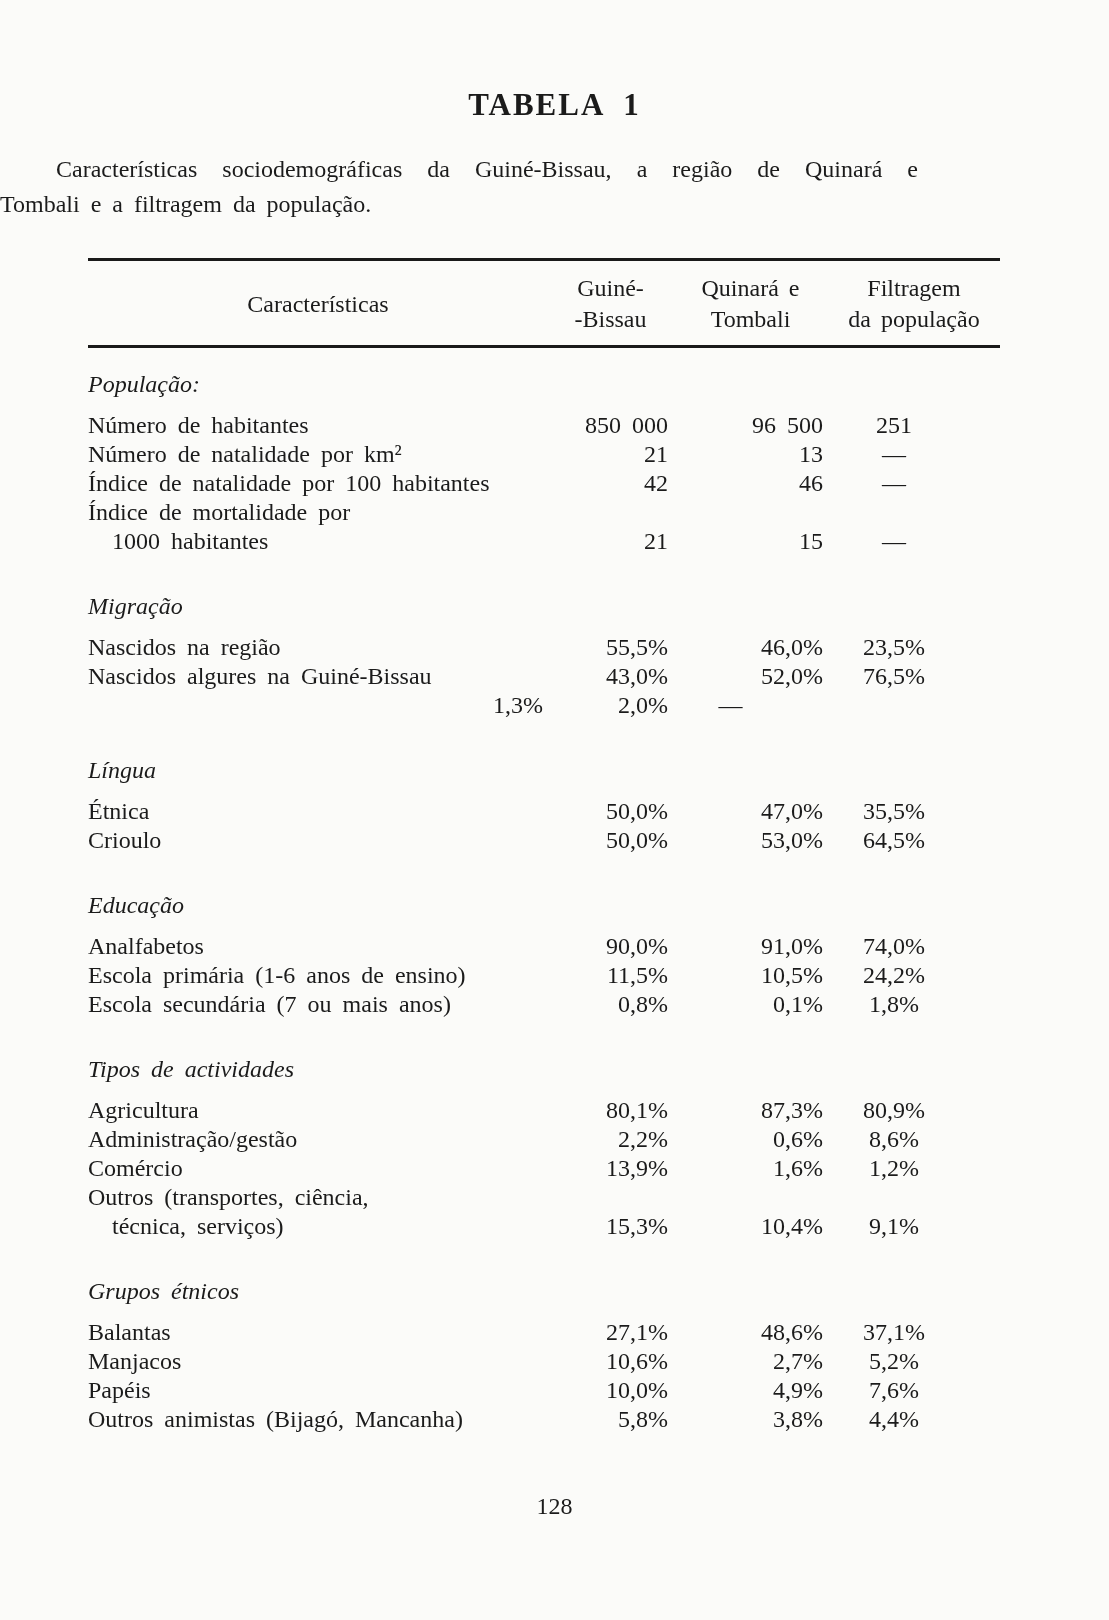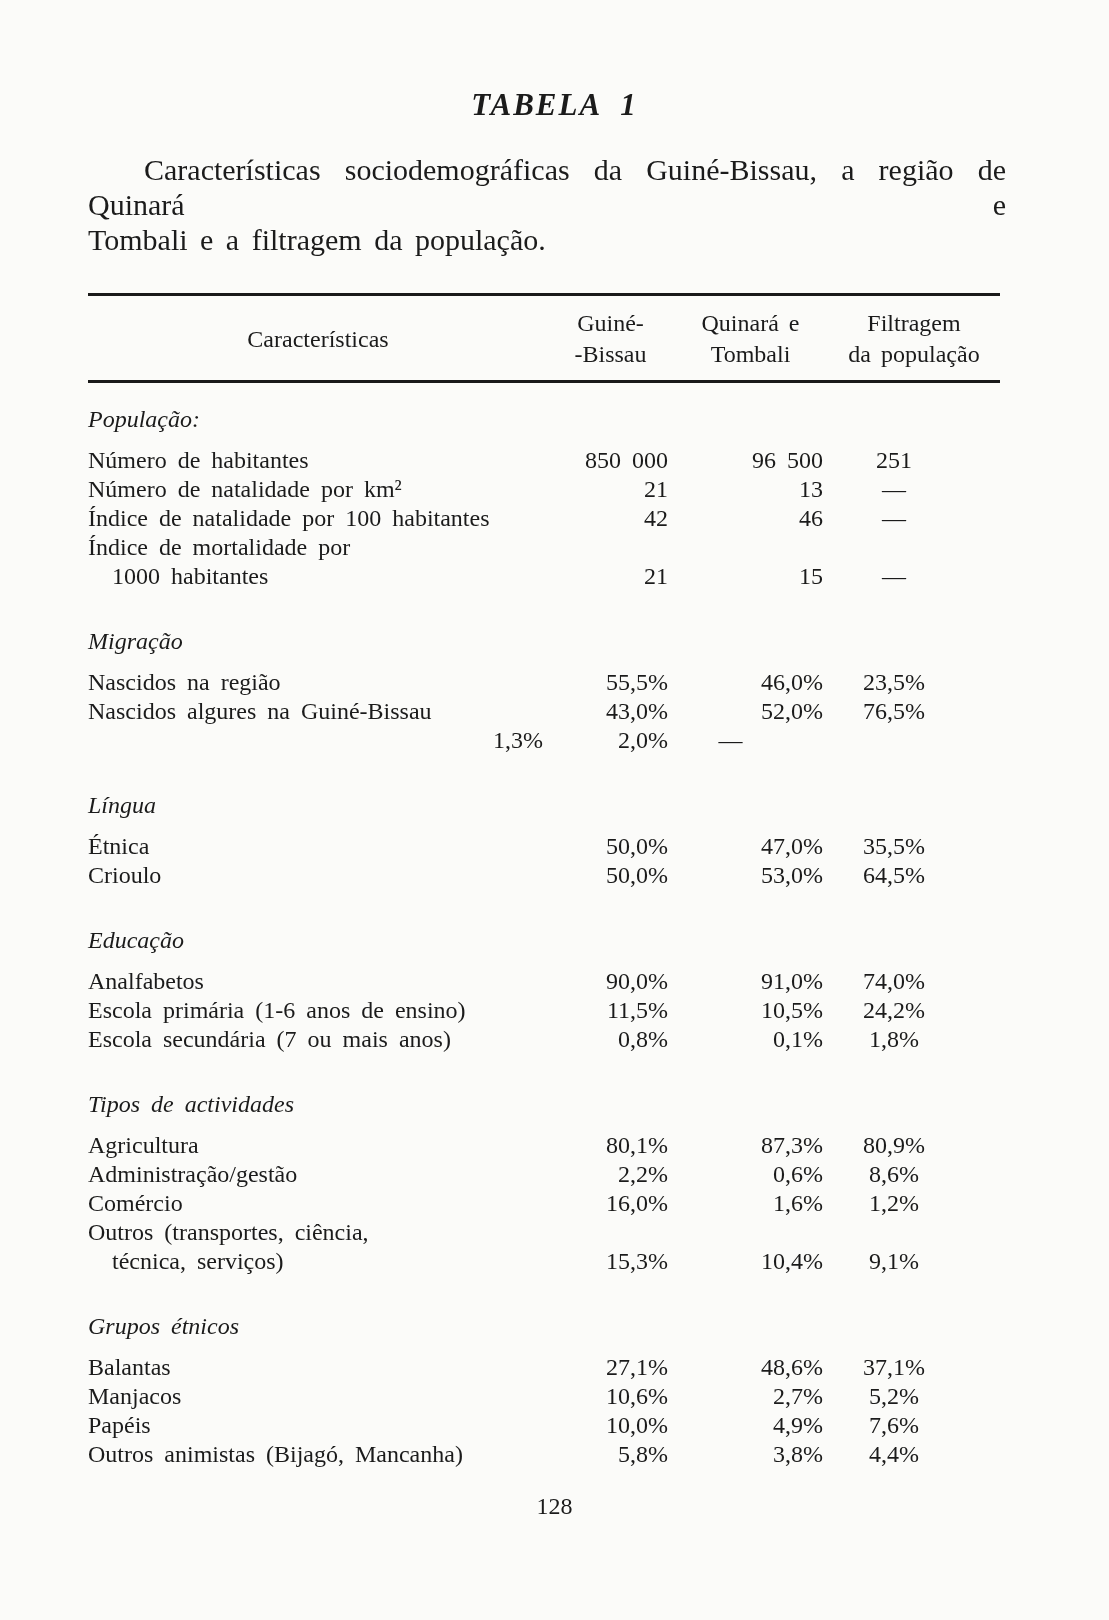--- a/index.html
+++ b/index.html
@@ -13,31 +13,29 @@
     height: 1620px;
     background: #fbfbf9;
     color: #1b1b1b;
     font-family: "Liberation Serif", "DejaVu Serif", serif;
     box-sizing: border-box;
     padding-top: 88px;
     overflow: hidden;
   }
   .doc-title {
     text-align: center;
-    font-style: italic;
     font-size: 31px;
     letter-spacing: 2px;
     word-spacing: 10px;
     line-height: 34px;
     margin: 0 0 30px 0;
   }
   .caption {
     width: 918px;
-    margin-left: 88px;
-    font-size: 30px;
+    font-size: 24px;
     line-height: 35px;
     word-spacing: 5px;
   }
   .caption .line1 {
     text-indent: 56px;
     text-align: justify;
     text-align-last: justify;
   }
   .tbl {
     width: 912px;
@@ -204,21 +202,21 @@
       <div class="c3">80,9%</div>
     </div>
     <div class="row">
       <div class="lbl">Administração/gestão</div>
       <div class="c1">2,2%</div>
       <div class="c2">0,6%</div>
       <div class="c3">8,6%</div>
     </div>
     <div class="row">
       <div class="lbl">Comércio</div>
-      <div class="c1">16,0%</div>
+      <div class="c1">13,9%</div>
       <div class="c2">1,6%</div>
       <div class="c3">1,2%</div>
     </div>
     <div class="row">
       <div class="lbl">
         <div class="l1">Outros (transportes, ciência,</div>
         <div class="l2">técnica, serviços)</div>
       </div>
       <div class="c1">15,3%</div>
       <div class="c2">10,4%</div>

